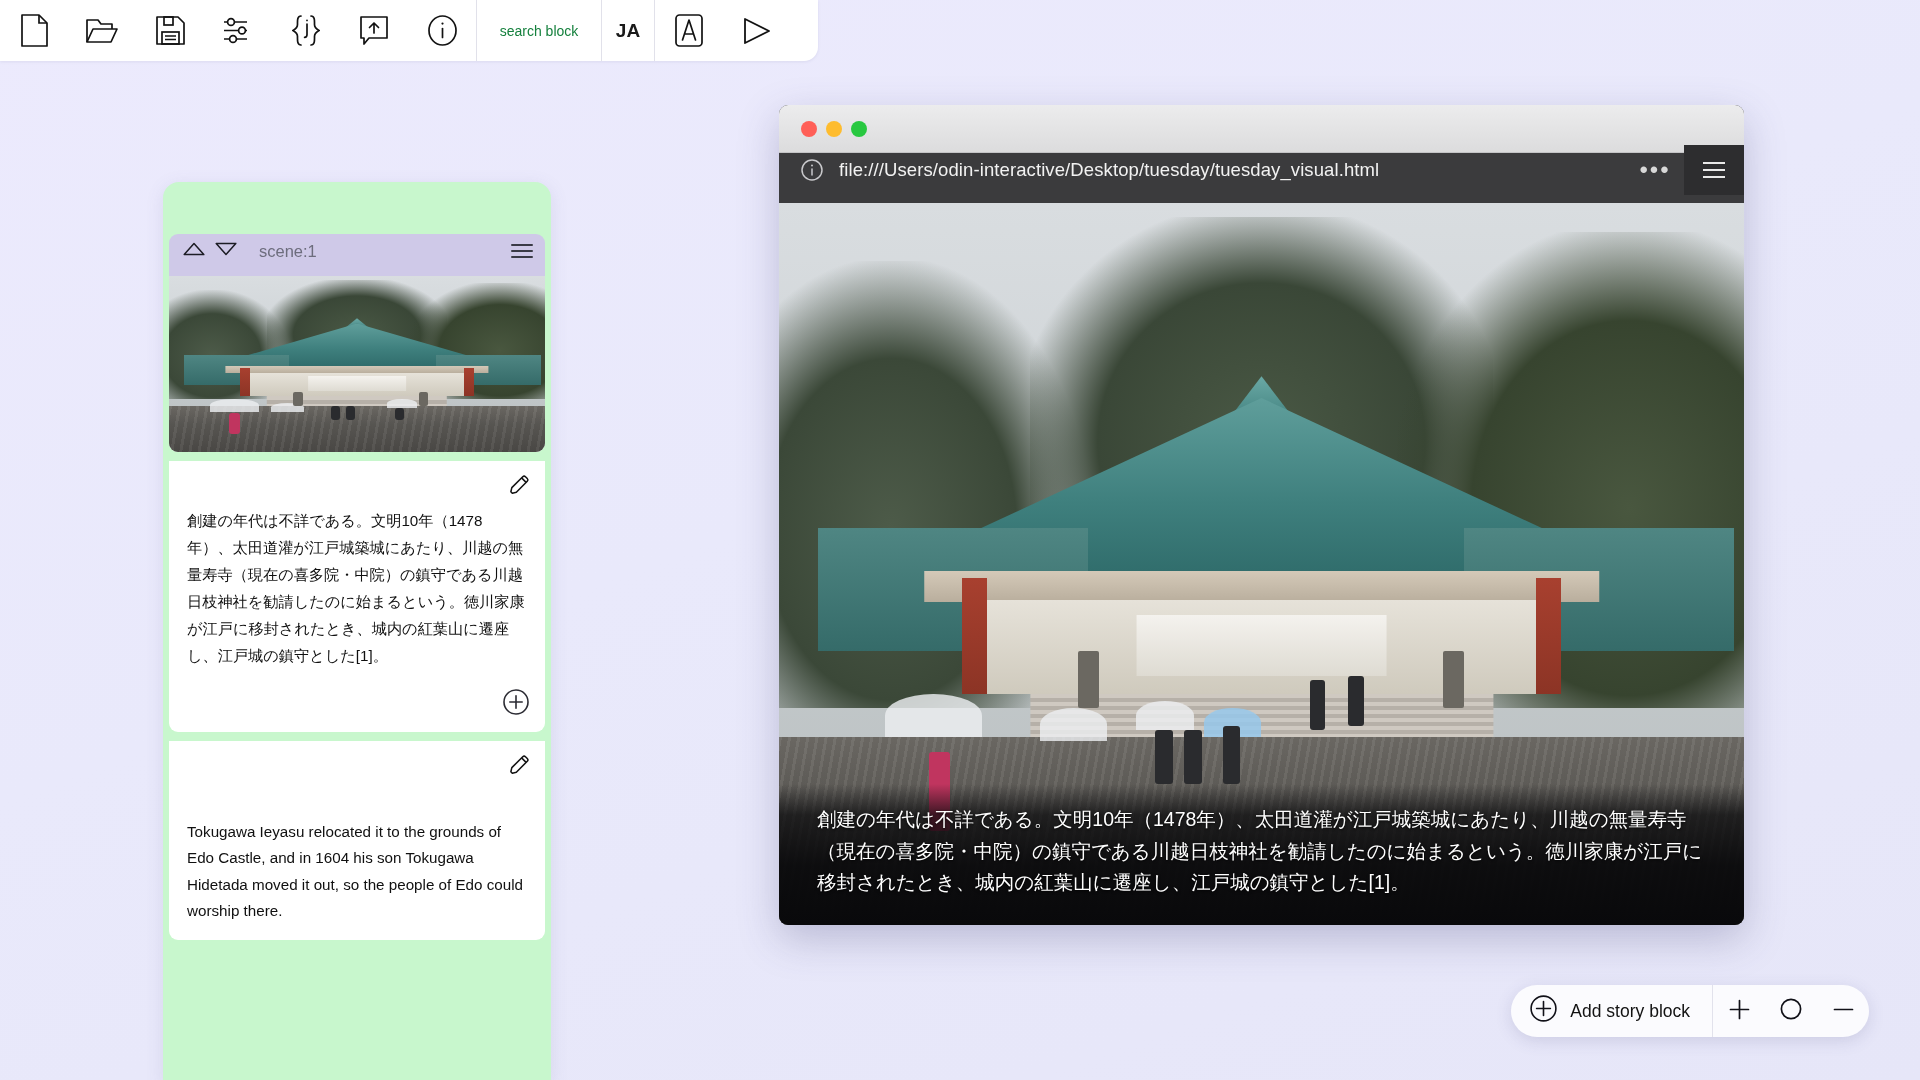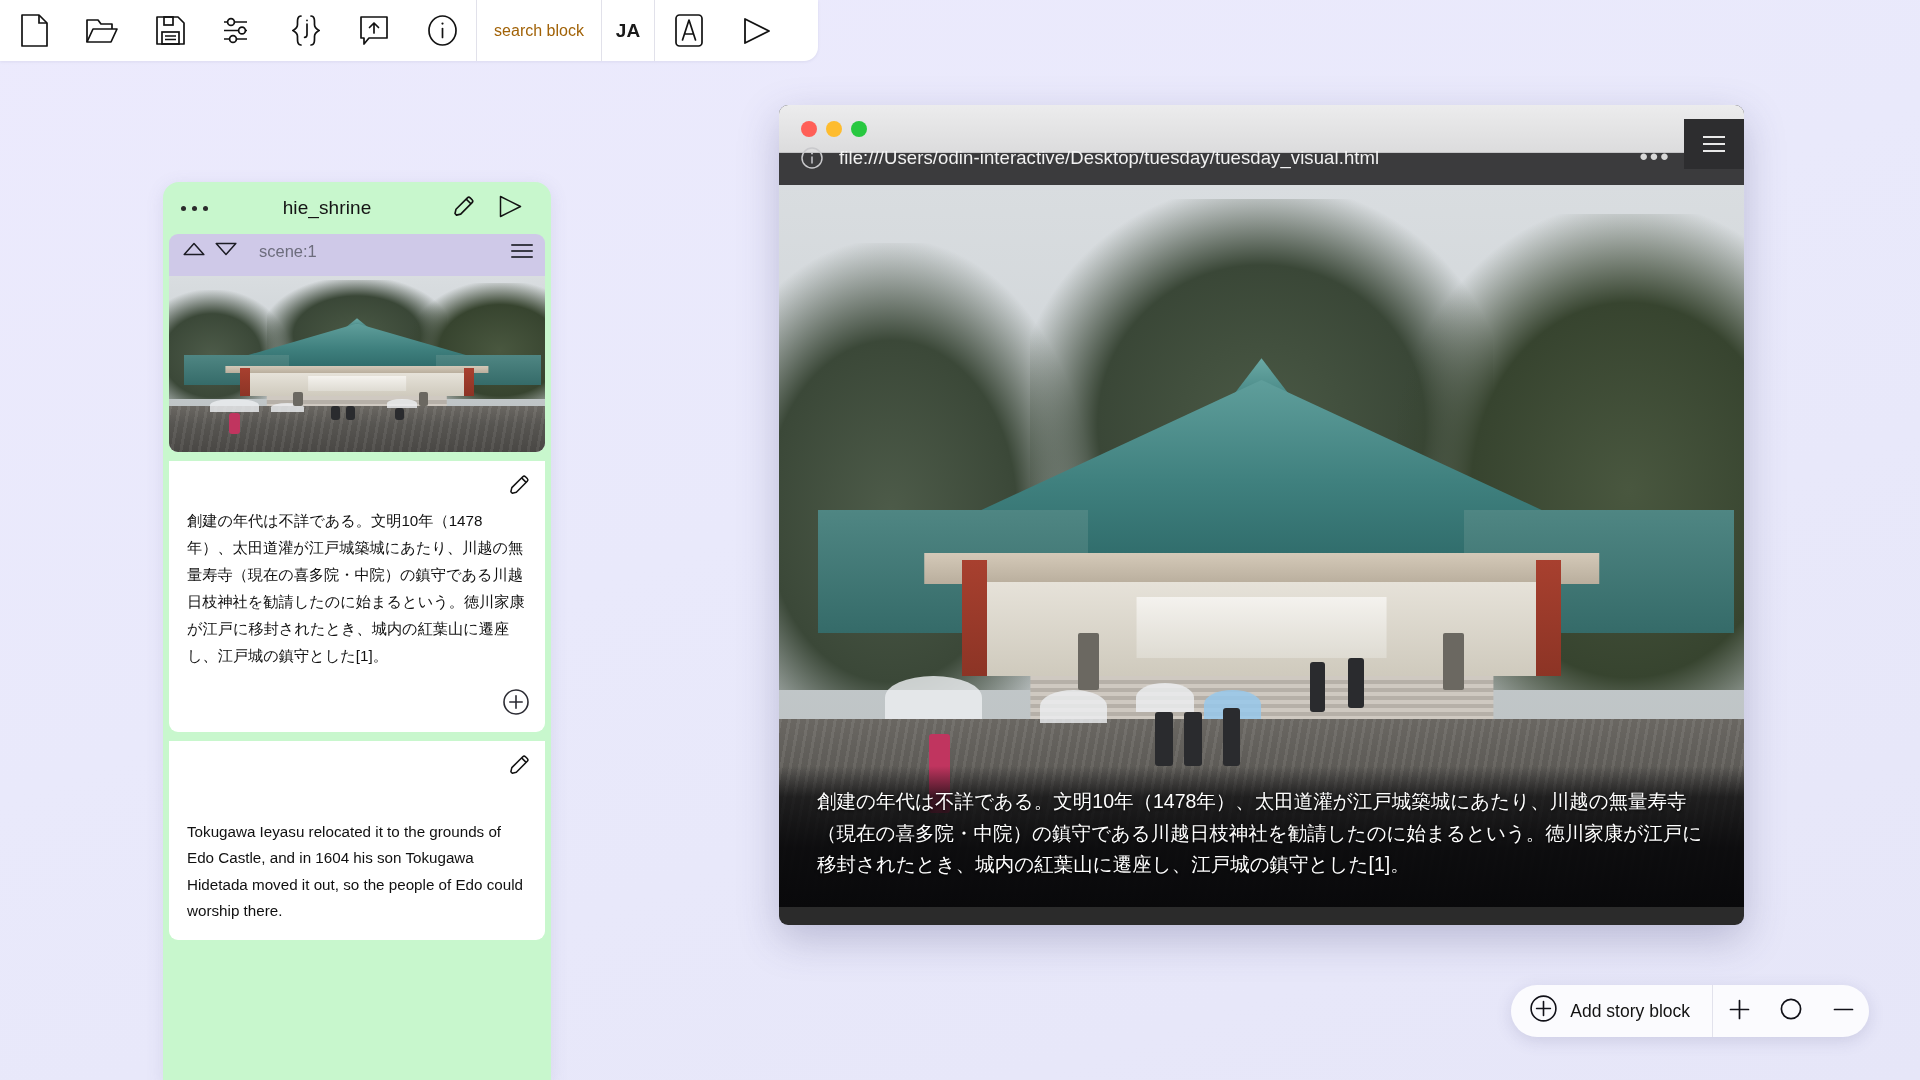--- a/index.html
+++ b/index.html
@@ -25,21 +25,21 @@
     z-index: 40;
   }
   .tb-btn {
     width: 68px; display: flex; align-items: center; justify-content: center;
     cursor: pointer;
   }
   .tb-btn svg { display: block; }
   .tb-sep { width: 1px; background: #e1e1ea; margin: 0; }
   #tb-search {
     width: 124px; display: flex; align-items: center; justify-content: center;
-    font-size: 16px; color: #a16207; cursor: text; user-select: none;
+    font-size: 14px; color: #15803d; cursor: text; user-select: none;
     white-space: nowrap;
   }
   #tb-lang {
     width: 52px; display: flex; align-items: center; justify-content: center;
     font-size: 19px; font-weight: 700; color: #1a1a1a; cursor: pointer;
   }
 
   
   #story-panel {
     position: absolute;
@@ -131,22 +131,22 @@
     z-index: 25;
   }
   #br-titlebar {
     height: 48px;
     background: linear-gradient(180deg,#ececed 0%, #dcdcdd 100%);
     display: flex; align-items: center; padding-left: 22px;
     border-bottom: 1px solid #c4c4c6;
   }
   .tl { width: 16px; height: 16px; border-radius: 50%; margin-right: 9px; cursor: pointer; }
   #br-urlbar {
-    height: 32px; background: #3b3b3d;
-    display: flex; align-items: flex-end; padding: 0 0 16px 22px;
+    height: 50px; background: #3b3b3d;
+    display: flex; align-items: center; padding: 0 0 16px 22px;
     color: #fff;
   }
   #br-info { margin-right: 16px; display: flex; align-items: center; }
   #br-url {
     flex: 1; font-size: 18.5px; color: #f2f2f2; white-space: nowrap; overflow: hidden;
     letter-spacing: .1px;
   }
   #br-dots {
     width: 58px; text-align: center; color: #d8d8d8; font-size: 24px;
     letter-spacing: 2px; cursor: pointer; line-height: 1;
@@ -332,43 +332,20 @@
     <span>
       <svg width="30" height="30" viewBox="0 0 30 30" fill="none" stroke="#121212" stroke-width="1.8">
         <path d="M3 3l24 12L3 27z" stroke-linejoin="round"></path>
       </svg>
     </span>
   </div>
 </div>
 
 <div id="story-panel">
 
-  <div id="story-header">
-    <div id="story-dots">
-      <i></i>
-      <i></i>
-      <i></i>
-    </div>
-    <div id="story-title">hie_shrine</div>
-    <div class="hdr-icon">
-      <span>
-        <svg width="24" height="24" viewBox="0 0 24 24" fill="none" stroke="#121212" stroke-width="1.6">
-          <path d="M3 19.5l1-4.2L15.4 3.9a2 2 0 012.8 0l1.9 1.9a2 2 0 010 2.8L8.7 20.1l-4.2 1z" stroke-linejoin="round"></path>
-          <path d="M14.2 5.1l4.7 4.7"></path>
-        </svg>
-      </span>
-    </div>
-    <div class="hdr-icon">
-      <span>
-        <svg width="25" height="25" viewBox="0 0 30 30" fill="none" stroke="#121212" stroke-width="1.8">
-          <path d="M3 3l24 12L3 27z" stroke-linejoin="round"></path>
-        </svg>
-      </span>
-    </div>
-  </div>
 
   <div id="blocks">
 
     <div class="block">
       <div class="block-head">
         <div class="arrows">
           <span class="arrow">
             <svg width="22" height="14" viewBox="0 0 22 14" fill="none" stroke="#1d1d25" stroke-width="1.5">
                 <path d="M1.2 12.6L11 1.6l9.8 11z" stroke-linejoin="round"></path>
               </svg>

